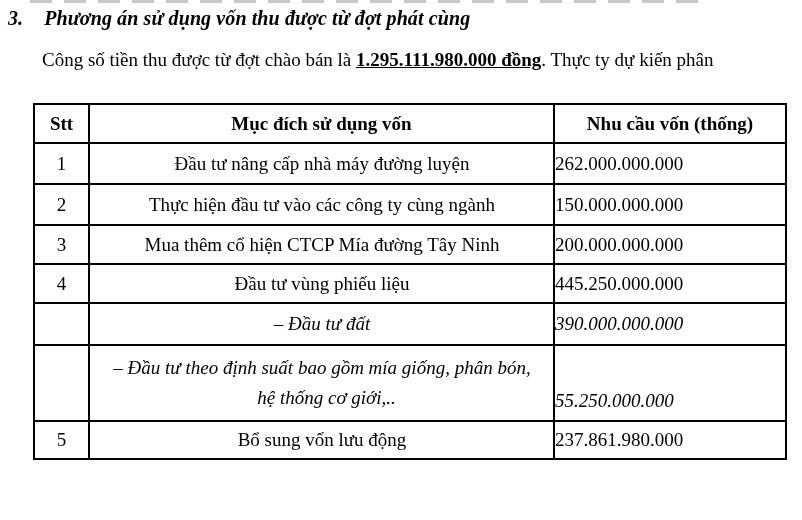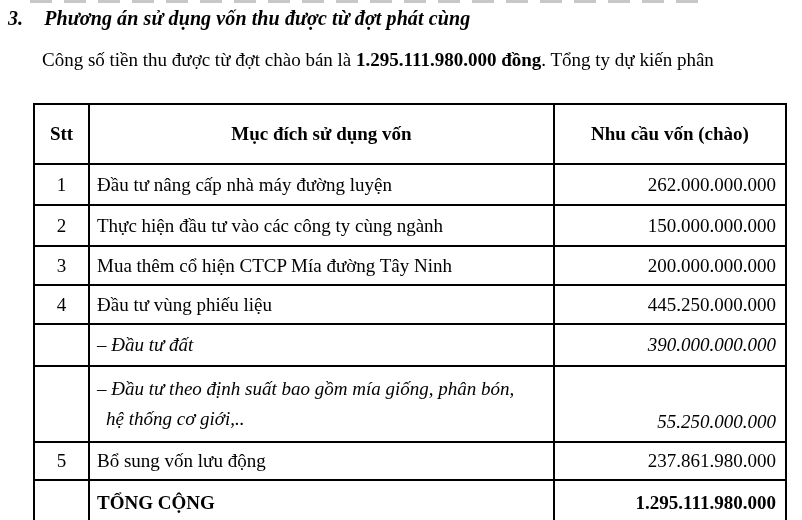--- a/index.html
+++ b/index.html
@@ -26,44 +26,44 @@
     display: flex; gap: 21px;
     font-size: 20px; font-weight: bold; font-style: italic;
     letter-spacing: .1px;
   }
 
   .intro {
     position: absolute; top: 44px; left: 42px;
     width: 748px;
     font-size: 19px; line-height: 31px;
   }
-  .intro b { font-weight: bold; }
+  .intro b { font-weight: bold; text-decoration: underline; }
 
   table.fund {
     position: absolute; top: 103px; left: 33px;
     width: 752px;
     border-collapse: collapse;
     table-layout: fixed;
     font-size: 19px;
   }
   table.fund td, table.fund th {
     border: 2px solid #000000;
     vertical-align: middle;
     overflow: hidden;
   }
   col.c-stt { width: 55px; }
   col.c-purpose { width: 465px; }
   col.c-amount { width: 232px; }
 
   th { font-weight: bold; text-align: center; }
   td.stt { text-align: center; }
-  td.purpose { text-align: left; padding-left: 7px; padding-right: 6px; }
-  td.amount { text-align: right; padding-right: 9px; }
+  td.purpose { text-align: center; padding-left: 7px; padding-right: 6px; }
+  td.amount { text-align: left; padding-right: 24px; }
 
-  tr.r-head   { height: 60px; }
+  tr.r-head   { height: 39px; }
   tr.r-1      { height: 41px; }
   tr.r-2      { height: 41px; }
   tr.r-3      { height: 39px; }
   tr.r-4      { height: 39px; }
   tr.r-sub1   { height: 42px; }
   tr.r-sub2   { height: 76px; }
   tr.r-5      { height: 38px; }
   tr.r-total  { height: 45px; }
 
   tr.italic-row td { font-style: italic; }
@@ -78,33 +78,33 @@
 
 <div class="page">
 
   <div class="scan-artifact"></div>
 
   <div class="heading">
     <span>3.</span>
     <span>Phương án sử dụng vốn thu được từ đợt phát cùng</span>
   </div>
 
-  <p class="intro"><span>Công số tiền thu được từ đợt chào bán là </span><b>1.295.111.980.000 đồng</b><span>. Tổng ty dự kiến phân</span><br></p>
+  <p class="intro"><span>Công số tiền thu được từ đợt chào bán là </span><b>1.295.111.980.000 đồng</b><span>. Thực ty dự kiến phân</span><br></p>
 
   <table class="fund">
     <colgroup>
       <col class="c-stt">
         <col class="c-purpose">
         <col class="c-amount">
     </colgroup>
     <tbody>
         <tr class="r-head">
       <th>Stt</th>
       <th>Mục đích sử dụng vốn</th>
-      <th>Nhu cầu vốn (chào)</th>
+      <th>Nhu cầu vốn (thống)</th>
     </tr>
     <tr class="r-1">
       <td class="stt">1</td>
       <td class="purpose">Đầu tư nâng cấp nhà máy đường luyện</td>
       <td class="amount">262.000.000.000</td>
     </tr>
     <tr class="r-2">
       <td class="stt">2</td>
       <td class="purpose">Thực hiện đầu tư vào các công ty cùng ngành</td>
       <td class="amount">150.000.000.000</td>
@@ -130,21 +130,16 @@
             <span class="line line1">– Đầu tư theo định suất bao gồm mía giống, phân bón,</span>
             <span class="line line2">hệ thống cơ giới,..</span>
           </td>
       <td class="amount">55.250.000.000</td>
     </tr>
     <tr class="r-5">
       <td class="stt">5</td>
       <td class="purpose">Bổ sung vốn lưu động</td>
       <td class="amount">237.861.980.000</td>
     </tr>
-    <tr class="r-total bold-row">
-      <td class="stt"></td>
-      <td class="purpose">TỔNG CỘNG</td>
-      <td class="amount">1.295.111.980.000</td>
-    </tr>
   </tbody>
     </table>
 
 </div>
 
 </body></html>

